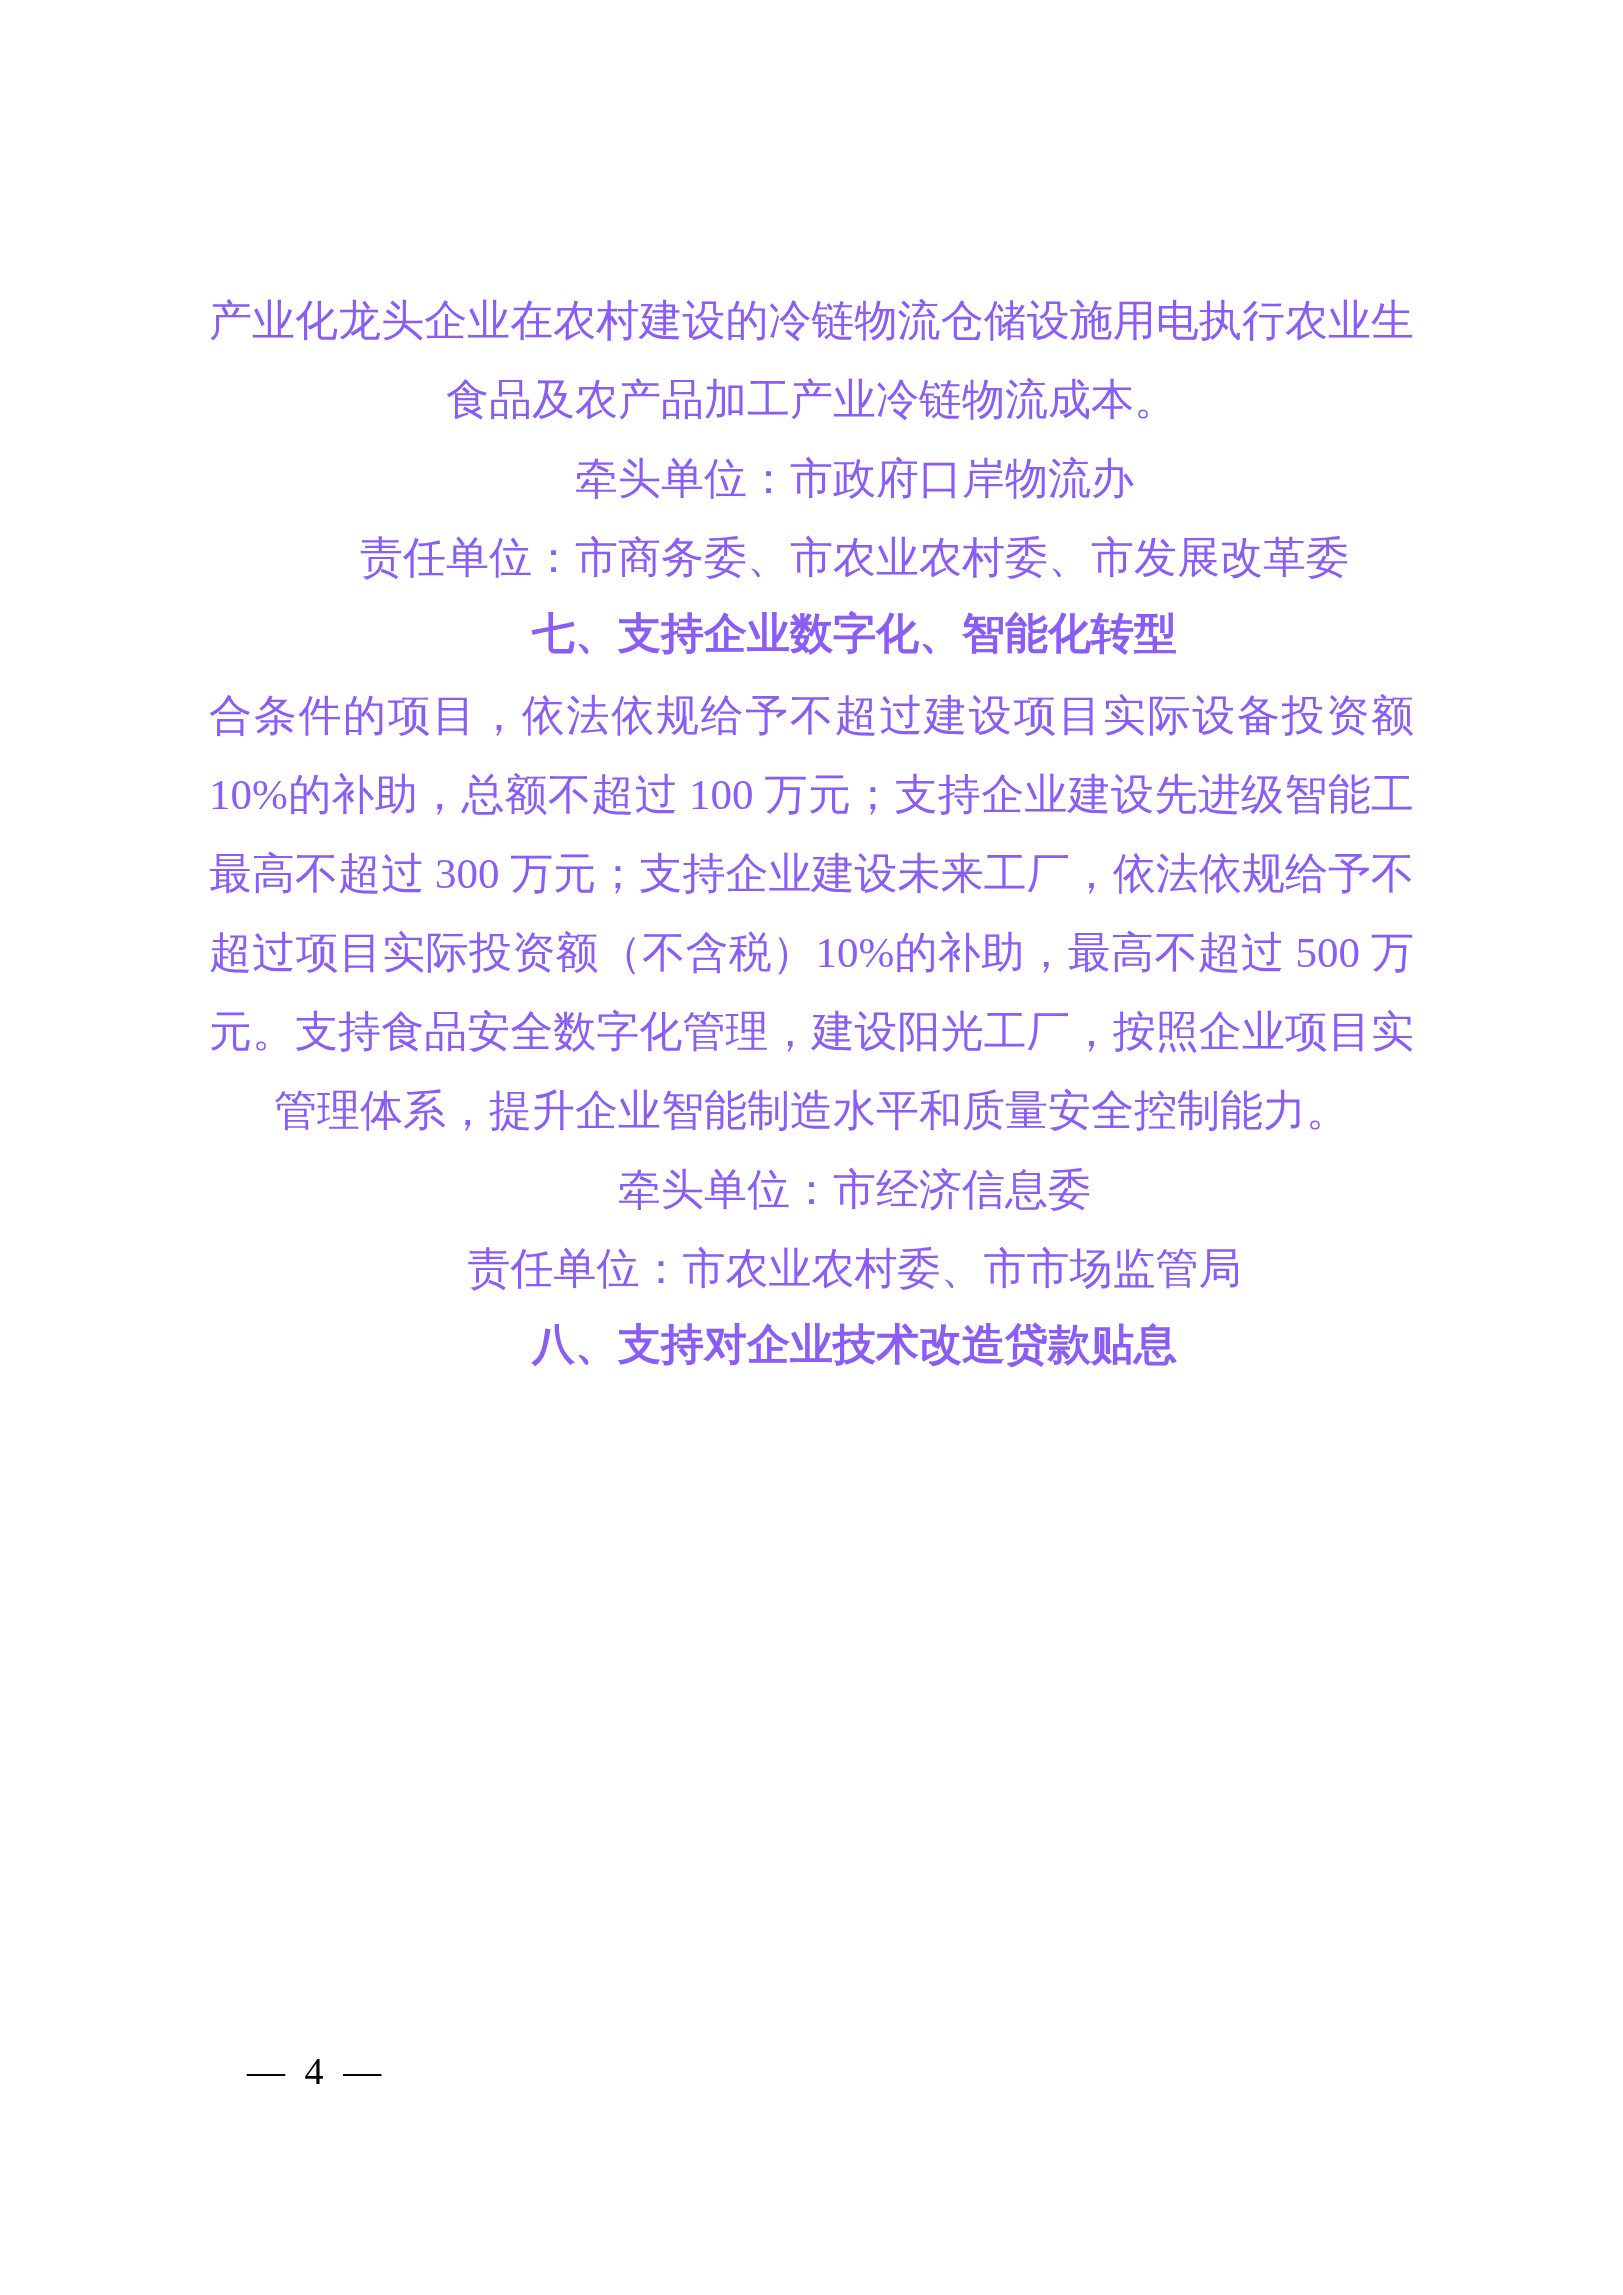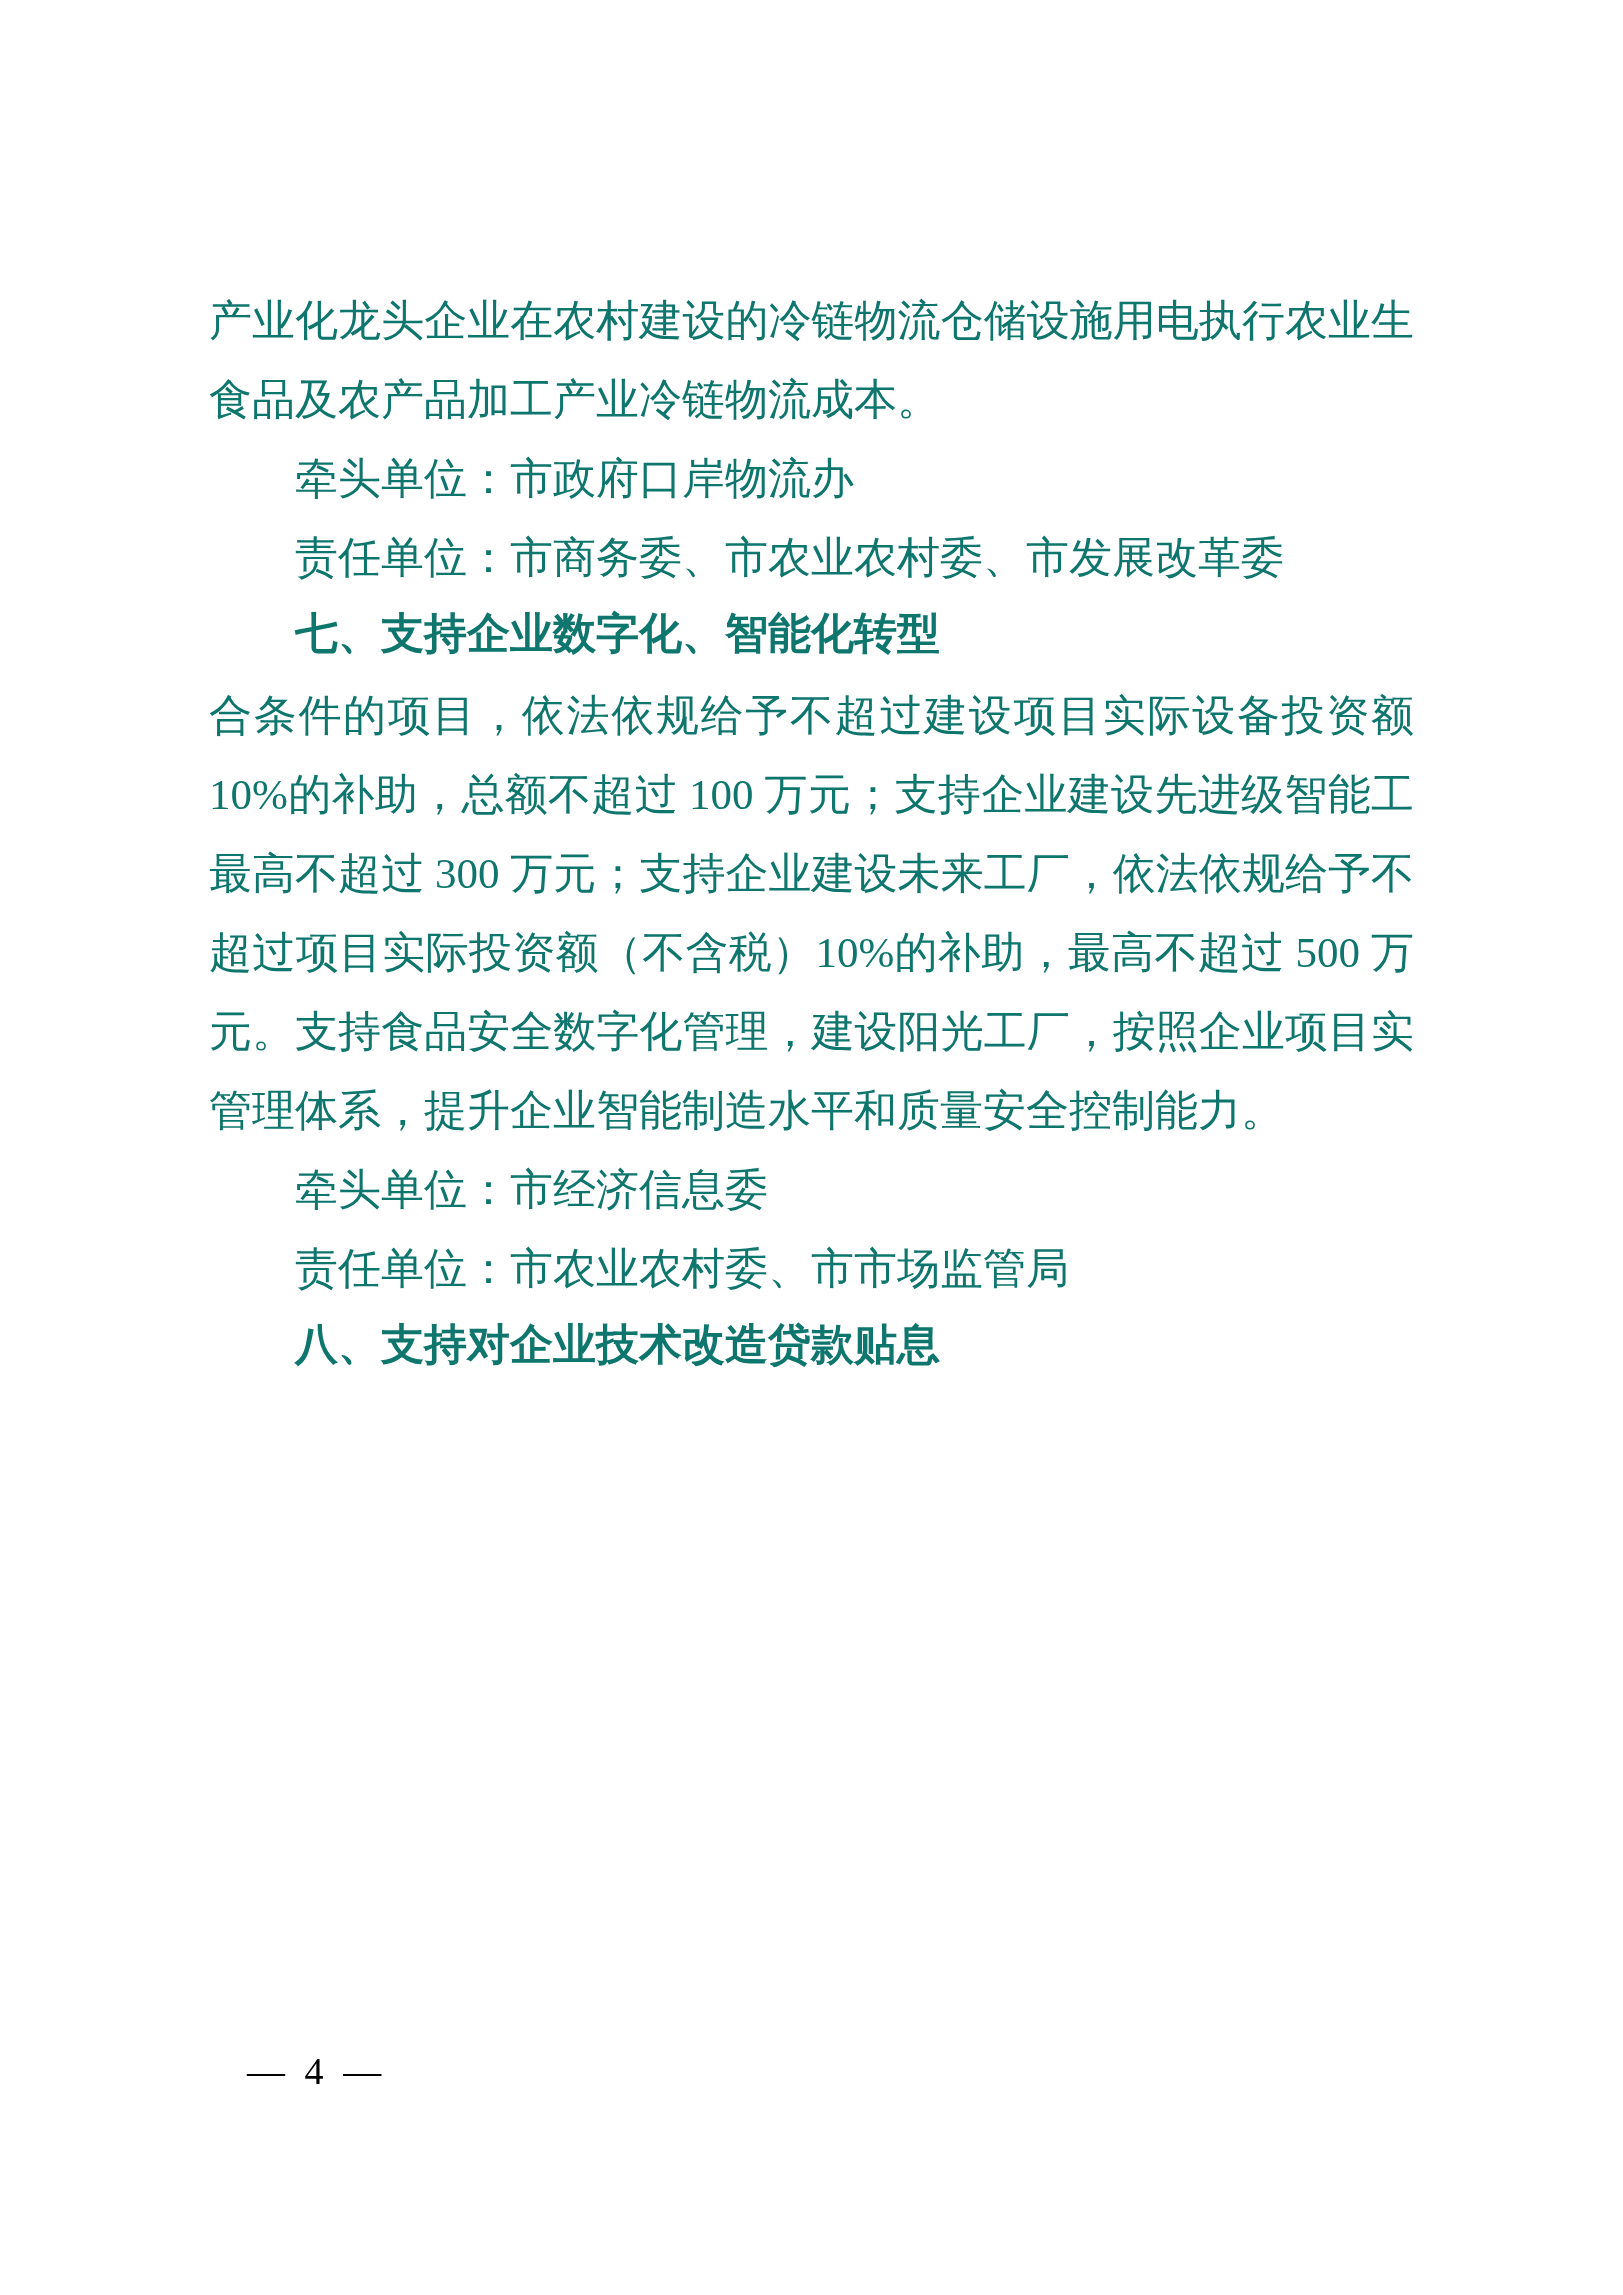--- a/index.html
+++ b/index.html
@@ -22,30 +22,30 @@
       height: 2295px;
       background: #ffffff;
     }
     .text-block {
       position: absolute;
       left: 209px;
       top: 281px;
       width: 1205px;
       font-family: "Liberation Serif", "DejaVu Serif", serif;
       font-size: 43px;
-      color: #0f766e;
+      color: #8b5cf6;
     }
     .line {
       display: block;
       height: 79px;
       line-height: 79px;
       white-space: nowrap;
       box-sizing: border-box;
       width: 1205px;
-      text-align: left;
+      text-align: center;
     }
     .full {
       text-align: justify;
       text-align-last: justify;
     }
     .indent {
       padding-left: 2em;
     }
     .heading {
       font-family: Liberation Mono, monospace;

